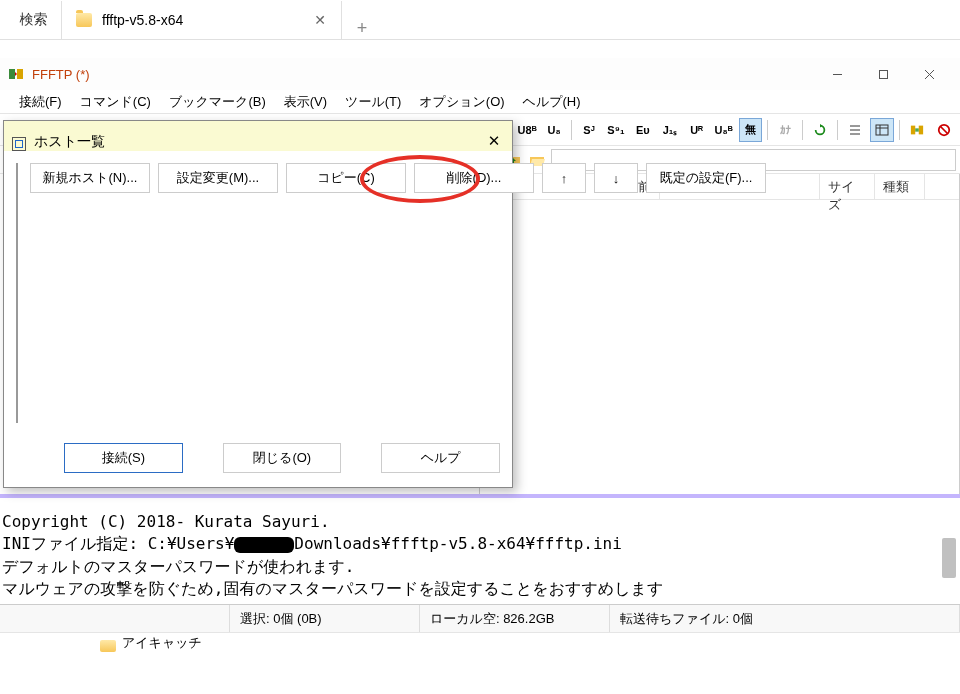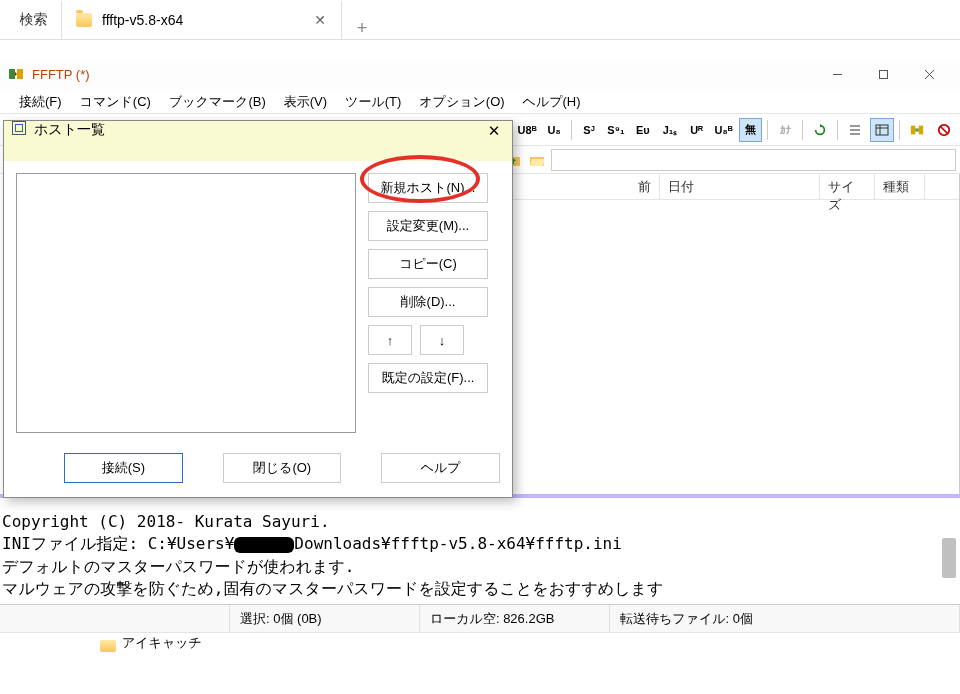--- a/index.html
+++ b/index.html
@@ -40,28 +40,28 @@
 .ficon{width:14px;height:14px}
 .log{height:110px;border-top:4px solid #c4b5fd;padding:13px 2px;font-family:monospace;font-size:16px;position:relative;overflow:hidden}
 .log .line{white-space:pre;line-height:1.4}
 .log .scroll{position:absolute;right:4px;top:40px;width:14px;height:40px;background:#c0c0c0;border-radius:2px}
 .status{height:28px;border-top:1px solid #ccc;display:flex;align-items:center;font-size:13px;background:#f8f8f8}
 .status .cell{border-right:1px solid #ddd;padding:0 10px;height:100%;display:flex;align-items:center}
 .bottom-row{display:flex;height:20px;align-items:flex-end;border-top:1px solid #e5e5e5}
 .bottom-row .mini-folder{width:16px;height:12px;background:linear-gradient(#ffe9a8,#f7c759);border-radius:2px;margin:0 6px 0 100px}
 
 .dialog{position:absolute;left:3px;top:120px;width:510px;background:#fff;border:1px solid #888;box-shadow:4px 4px 10px rgba(0,0,0,.25);z-index:10}
-.dlg-title{height:40px;background:#fafad2;display:flex;align-items:flex-start;padding:0 8px}
+.dlg-title{height:30px;background:#fafad2;display:flex;align-items:flex-end;padding:0 8px}
 .dlg-title-icon{width:14px;height:14px;border:1px solid #555;margin-right:8px;position:relative}
 .dlg-title-icon::after{content:"";position:absolute;inset:2px;border:1px solid #1e66c9}
 .dlg-title-text{flex:1;font-size:14px}
 .dlg-close{width:20px;height:20px;display:flex;align-items:center;justify-content:center;font-size:15px;cursor:pointer}
 .dlg-body{display:flex;padding:12px;gap:12px}
 .hostlist{width:340px;height:260px;border:1px solid #999;background:#fff}
-.btncol{display:flex;flex-direction:column;gap:8px}
+.btncol{display:flex;flex-direction:row;gap:8px}
 .dbtn{width:120px;height:30px;border:1px solid #ccc;background:#fff;font-size:13px;cursor:pointer;display:flex;align-items:center;justify-content:center}
 .arrow-row{display:flex;gap:8px}
 .arrow-row .dbtn{width:44px}
 .dlg-foot{display:flex;gap:40px;padding:8px 12px 14px 60px}
 .dlg-foot .dbtn{width:120px;height:30px}
 .dlg-foot .primary{border:1px solid #2b6cc4}
 
 .anno{position:absolute;left:360px;top:155px;width:120px;height:48px;border:4px solid #e53027;border-radius:50%;pointer-events:none;z-index:20}
 
 .blackout{display:inline-block;background:#000;border-radius:6px;width:60px;height:16px;vertical-align:middle}

